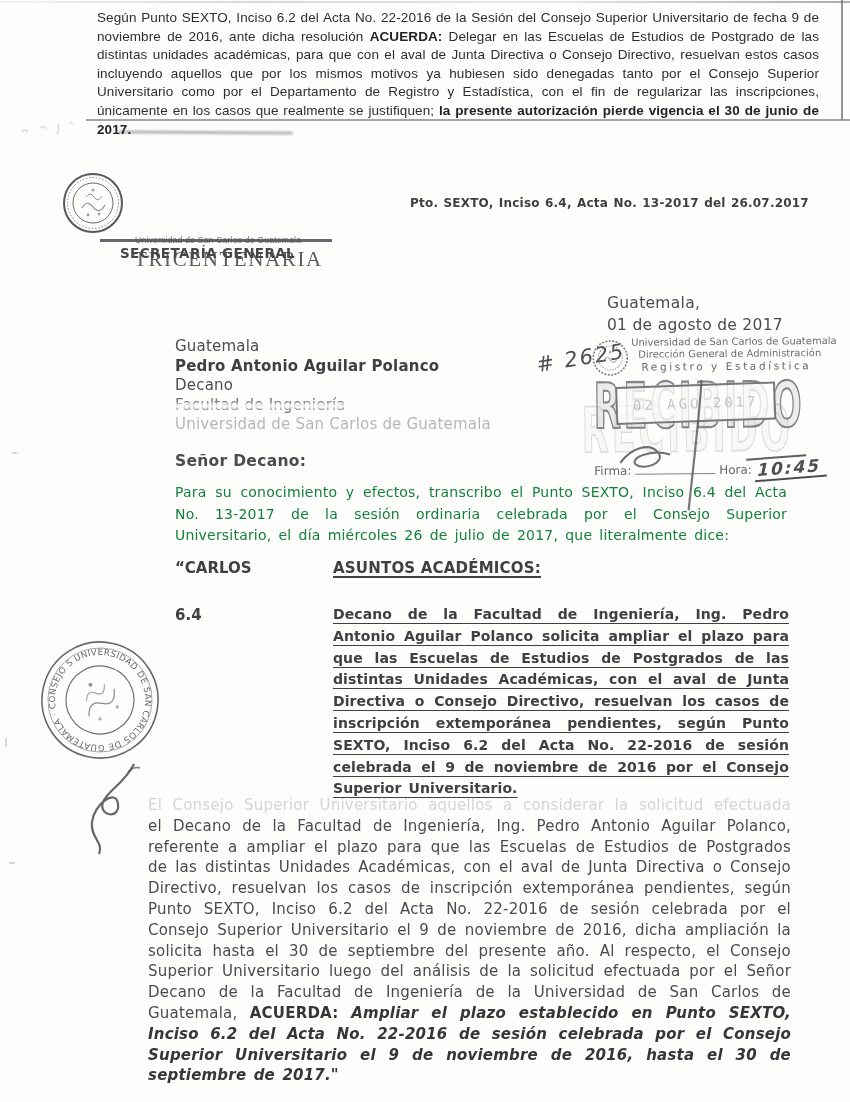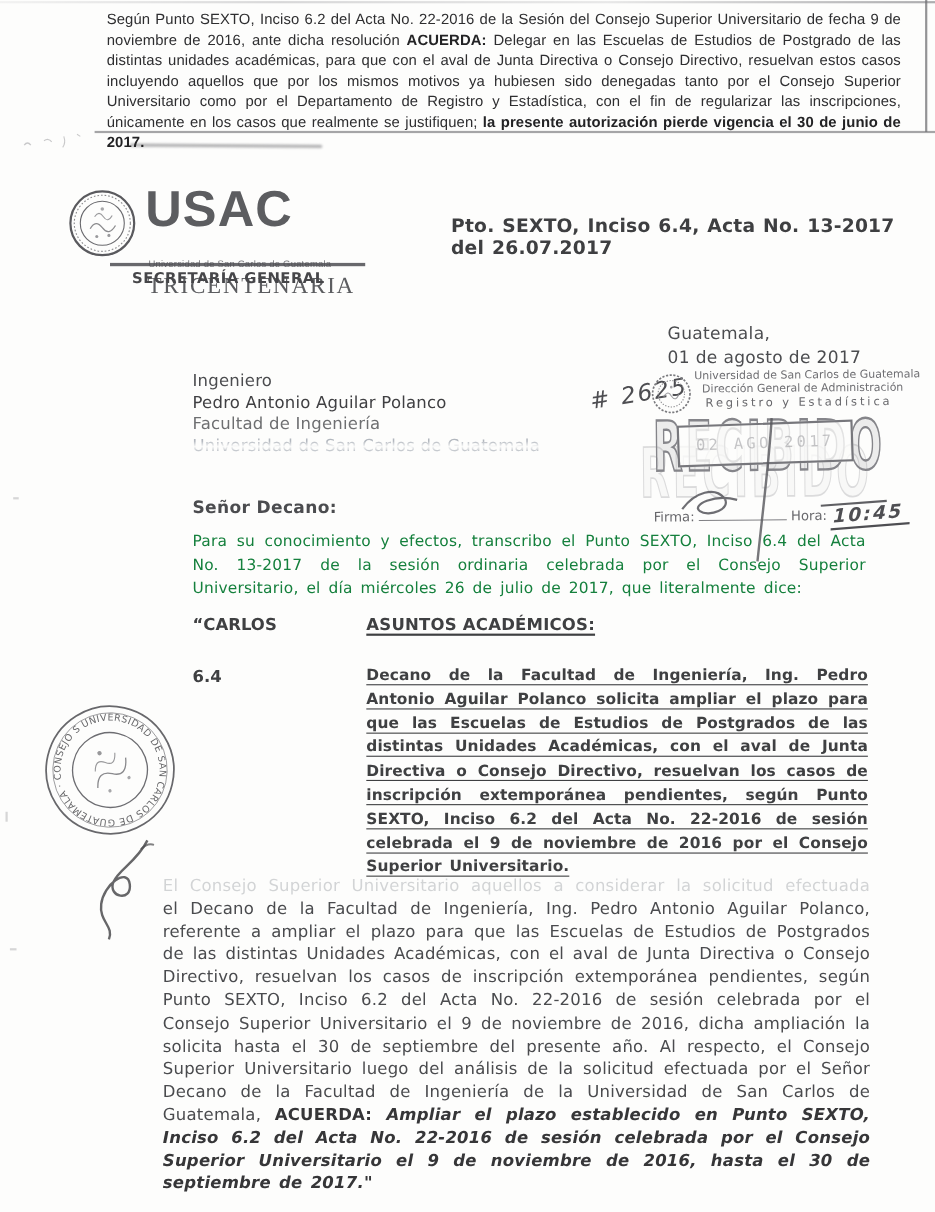--- a/index.html
+++ b/index.html
@@ -28,27 +28,27 @@
   .lh-acronym{position:absolute;left:70px;top:-6px;font-family:"Liberation Sans",sans-serif;
     font-size:46px;font-weight:700;letter-spacing:1px;color:#5c5d60;}
   .lh-tric{position:absolute;left:72px;top:44px;font-family:"Liberation Serif",serif;
     font-size:21px;letter-spacing:1.6px;color:#5c5d60;margin-top:35px;}
   .lh-univ{position:absolute;left:73px;top:67px;font-family:"Liberation Sans",sans-serif;
     font-size:8.6px;color:#737377;letter-spacing:.2px;}
   .lh-rule{position:absolute;left:38px;top:71px;width:232px;height:3px;background:#4e4e52;opacity:.85;}
   .lh-office{position:absolute;left:58px;top:77px;font-family:"DejaVu Sans",sans-serif;
     font-size:13.5px;font-weight:700;letter-spacing:.4px;color:#464649;}
   
-  .reference{position:absolute;left:410px;top:196px;font-size:17px;font-weight:700;
+  .reference{position:absolute;left:410px;top:196px;font-size:12px;font-weight:700;
     color:#3e3f41;letter-spacing:.2px;word-spacing:1px;}
   .dateline{position:absolute;right:67px;top:292px;font-size:15.5px;
     line-height:22px;color:#4b4c4f;letter-spacing:.3px;}
   
   .recipient{position:absolute;left:175px;top:337px;font-size:15px;line-height:19.6px;color:#4b4c4f;letter-spacing:.2px;}
-  .r-name{font-weight:400;color:#404043;}
+  .r-name{font-weight:700;color:#404043;}
   .r-fac{opacity:.8;}
   .r-univ{color:#b2b7be;}
   .fade-band{position:absolute;left:148px;top:401px;width:430px;height:10px;
     background:linear-gradient(to bottom,rgba(253,253,252,0),rgba(253,253,252,.95) 50%,rgba(253,253,252,0));}
   .folio{position:absolute;left:536px;top:346px;font-size:21px;color:#4e4e52;
     transform:rotate(-9deg);letter-spacing:2px;font-style:italic;}
   
   .stamp{position:absolute;left:592px;top:334px;width:258px;height:210px;transform:rotate(-.5deg);color:#707074;}
   .stamp-seal{position:absolute;left:0;top:4px;}
   .s1{position:absolute;left:40px;top:2px;font-size:10px;white-space:nowrap;color:#6e6e72;}
@@ -124,37 +124,37 @@
     <svg class="usac-seal" width="62" height="62" viewBox="0 0 62 62">
       <circle cx="31" cy="31" r="29" fill="none" stroke="#5a5a5e" stroke-width="2"></circle>
       <circle cx="31" cy="31" r="25.5" fill="none" stroke="#6a6a6e" stroke-width="1" stroke-dasharray="1.5 1.8" opacity=".8"></circle>
       <circle cx="31" cy="31" r="20" fill="none" stroke="#6a6a6e" stroke-width="1"></circle>
       <path d="M20,36 q5,-9 11,-1 q6,8 12,-2" stroke="#6f6f73" stroke-width="1.2" fill="none" opacity=".8"></path>
       <path d="M24,25 q4,-6 8,0 q4,6 8,-1" stroke="#6f6f73" stroke-width="1" fill="none" opacity=".7"></path>
       <circle cx="26" cy="43" r="1.4" fill="#6f6f73" opacity=".7"></circle>
       <circle cx="37" cy="42" r="1.4" fill="#6f6f73" opacity=".7"></circle>
       <circle cx="31" cy="18" r="1.6" fill="#6f6f73" opacity=".6"></circle>
     </svg>
-    <div class="lh-acronym">USAC</div>
     <div class="lh-tric">TRICENTENARIA</div>
     <div class="lh-univ">Universidad de San Carlos de Guatemala</div>
     <div class="lh-rule"></div>
     <div class="lh-office">SECRETARÍA GENERAL</div>
   </div>
 
   <div class="reference">Pto. SEXTO, Inciso 6.4, Acta No. 13-2017 del 26.07.2017</div>
 
   <div class="dateline">
     <div>Guatemala,</div>
     <div>01 de agosto de 2017</div>
   </div>
 
   <div class="recipient">
-    <div>Ingeniero</div>
+    <div>Guatemala</div>
     <div class="r-name">Pedro Antonio Aguilar Polanco</div>
+    <div>Decano</div>
     <div class="r-fac">Facultad de Ingeniería</div>
     <div class="r-univ">Universidad de San Carlos de Guatemala</div>
   </div>
   <div class="fade-band"></div>
 
   <div class="folio"># 2625</div>
 
   <div class="stamp">
     <svg class="stamp-seal" width="38" height="38" viewBox="0 0 38 38">
       <circle cx="19" cy="19" r="17" fill="none" stroke="#7a7a7e" stroke-width="1.5" stroke-dasharray="2 1.4"></circle>

